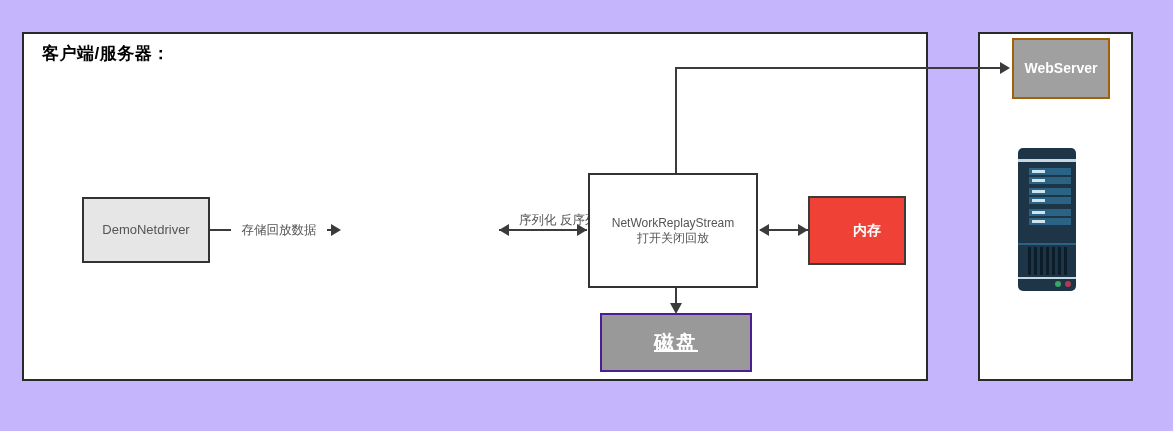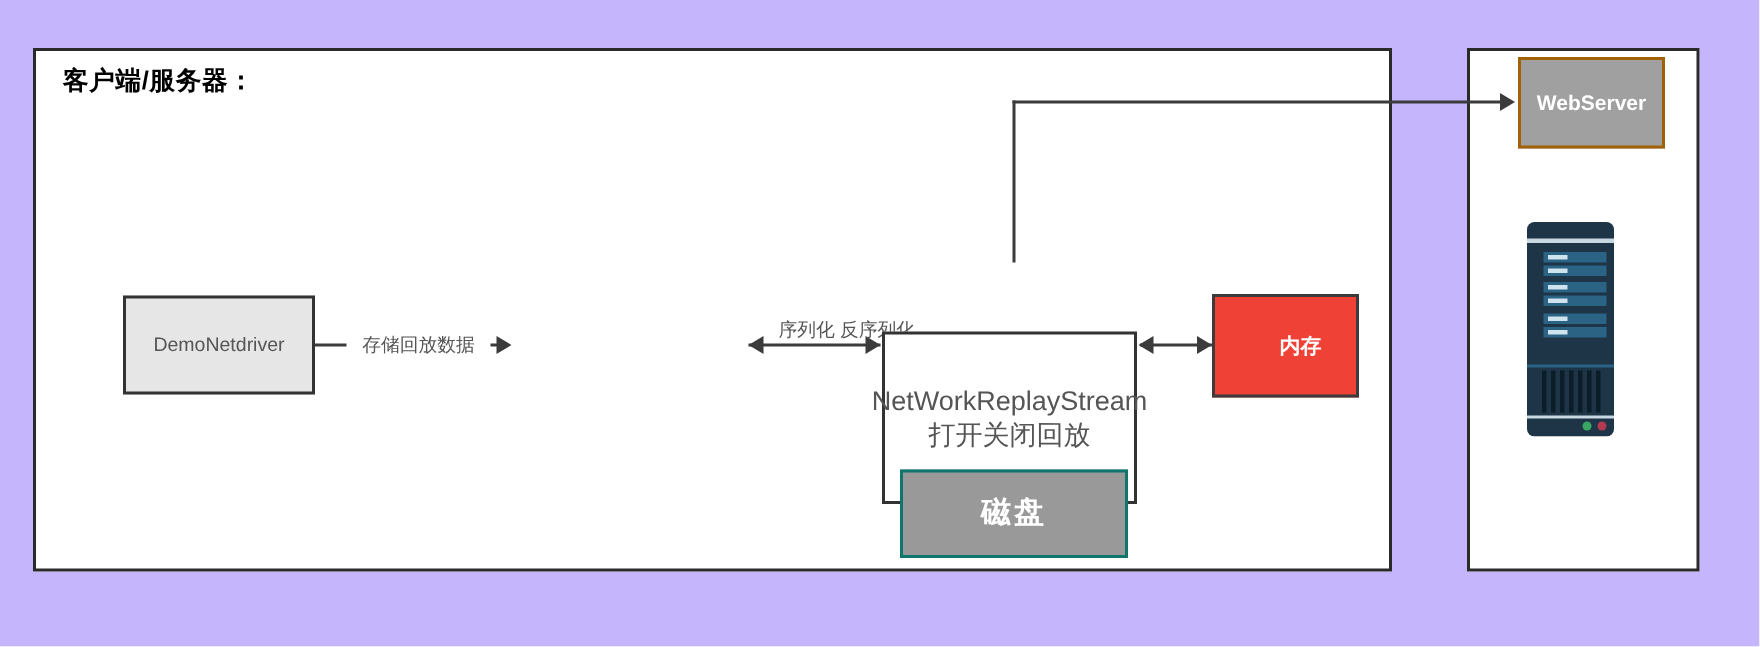--- a/index.html
+++ b/index.html
@@ -64,40 +64,40 @@
     background: #ffffff;
     border: 2px solid #333333;
     color: #555555;
     font-size: 14px;
   }
   #node-networkreplaystream {
     left: 588px; top: 173px; width: 170px; height: 115px;
     background: #ffffff;
     border: 2px solid #333333;
     color: #555555;
-    font-size: 18px;
-    margin-top: 48px;
+    font-size: 12px;
   }
   #node-memory {
     left: 808px; top: 196px; width: 98px; height: 69px;
     background: #f04136;
     border: 2px solid #3b3b3b;
     color: #ffffff;
     font-size: 14px;
     font-weight: bold;
     padding-left: 20px;
   }
   #node-disk {
     left: 600px; top: 313px; width: 152px; height: 59px;
     background: #999999;
-    border: 2px solid #0f766e;
+    border: 2px solid #4c1d95;
     color: #ffffff;
     font-size: 20px;
     font-weight: bold;
     letter-spacing: 2px;
+    text-decoration: underline;
   }
   #node-webserver {
     left: 1012px; top: 38px; width: 98px; height: 61px;
     background: #a0a0a0;
     border: 2px solid #a16207;
     color: #ffffff;
     font-size: 14px;
     font-weight: bold;
   }
 

